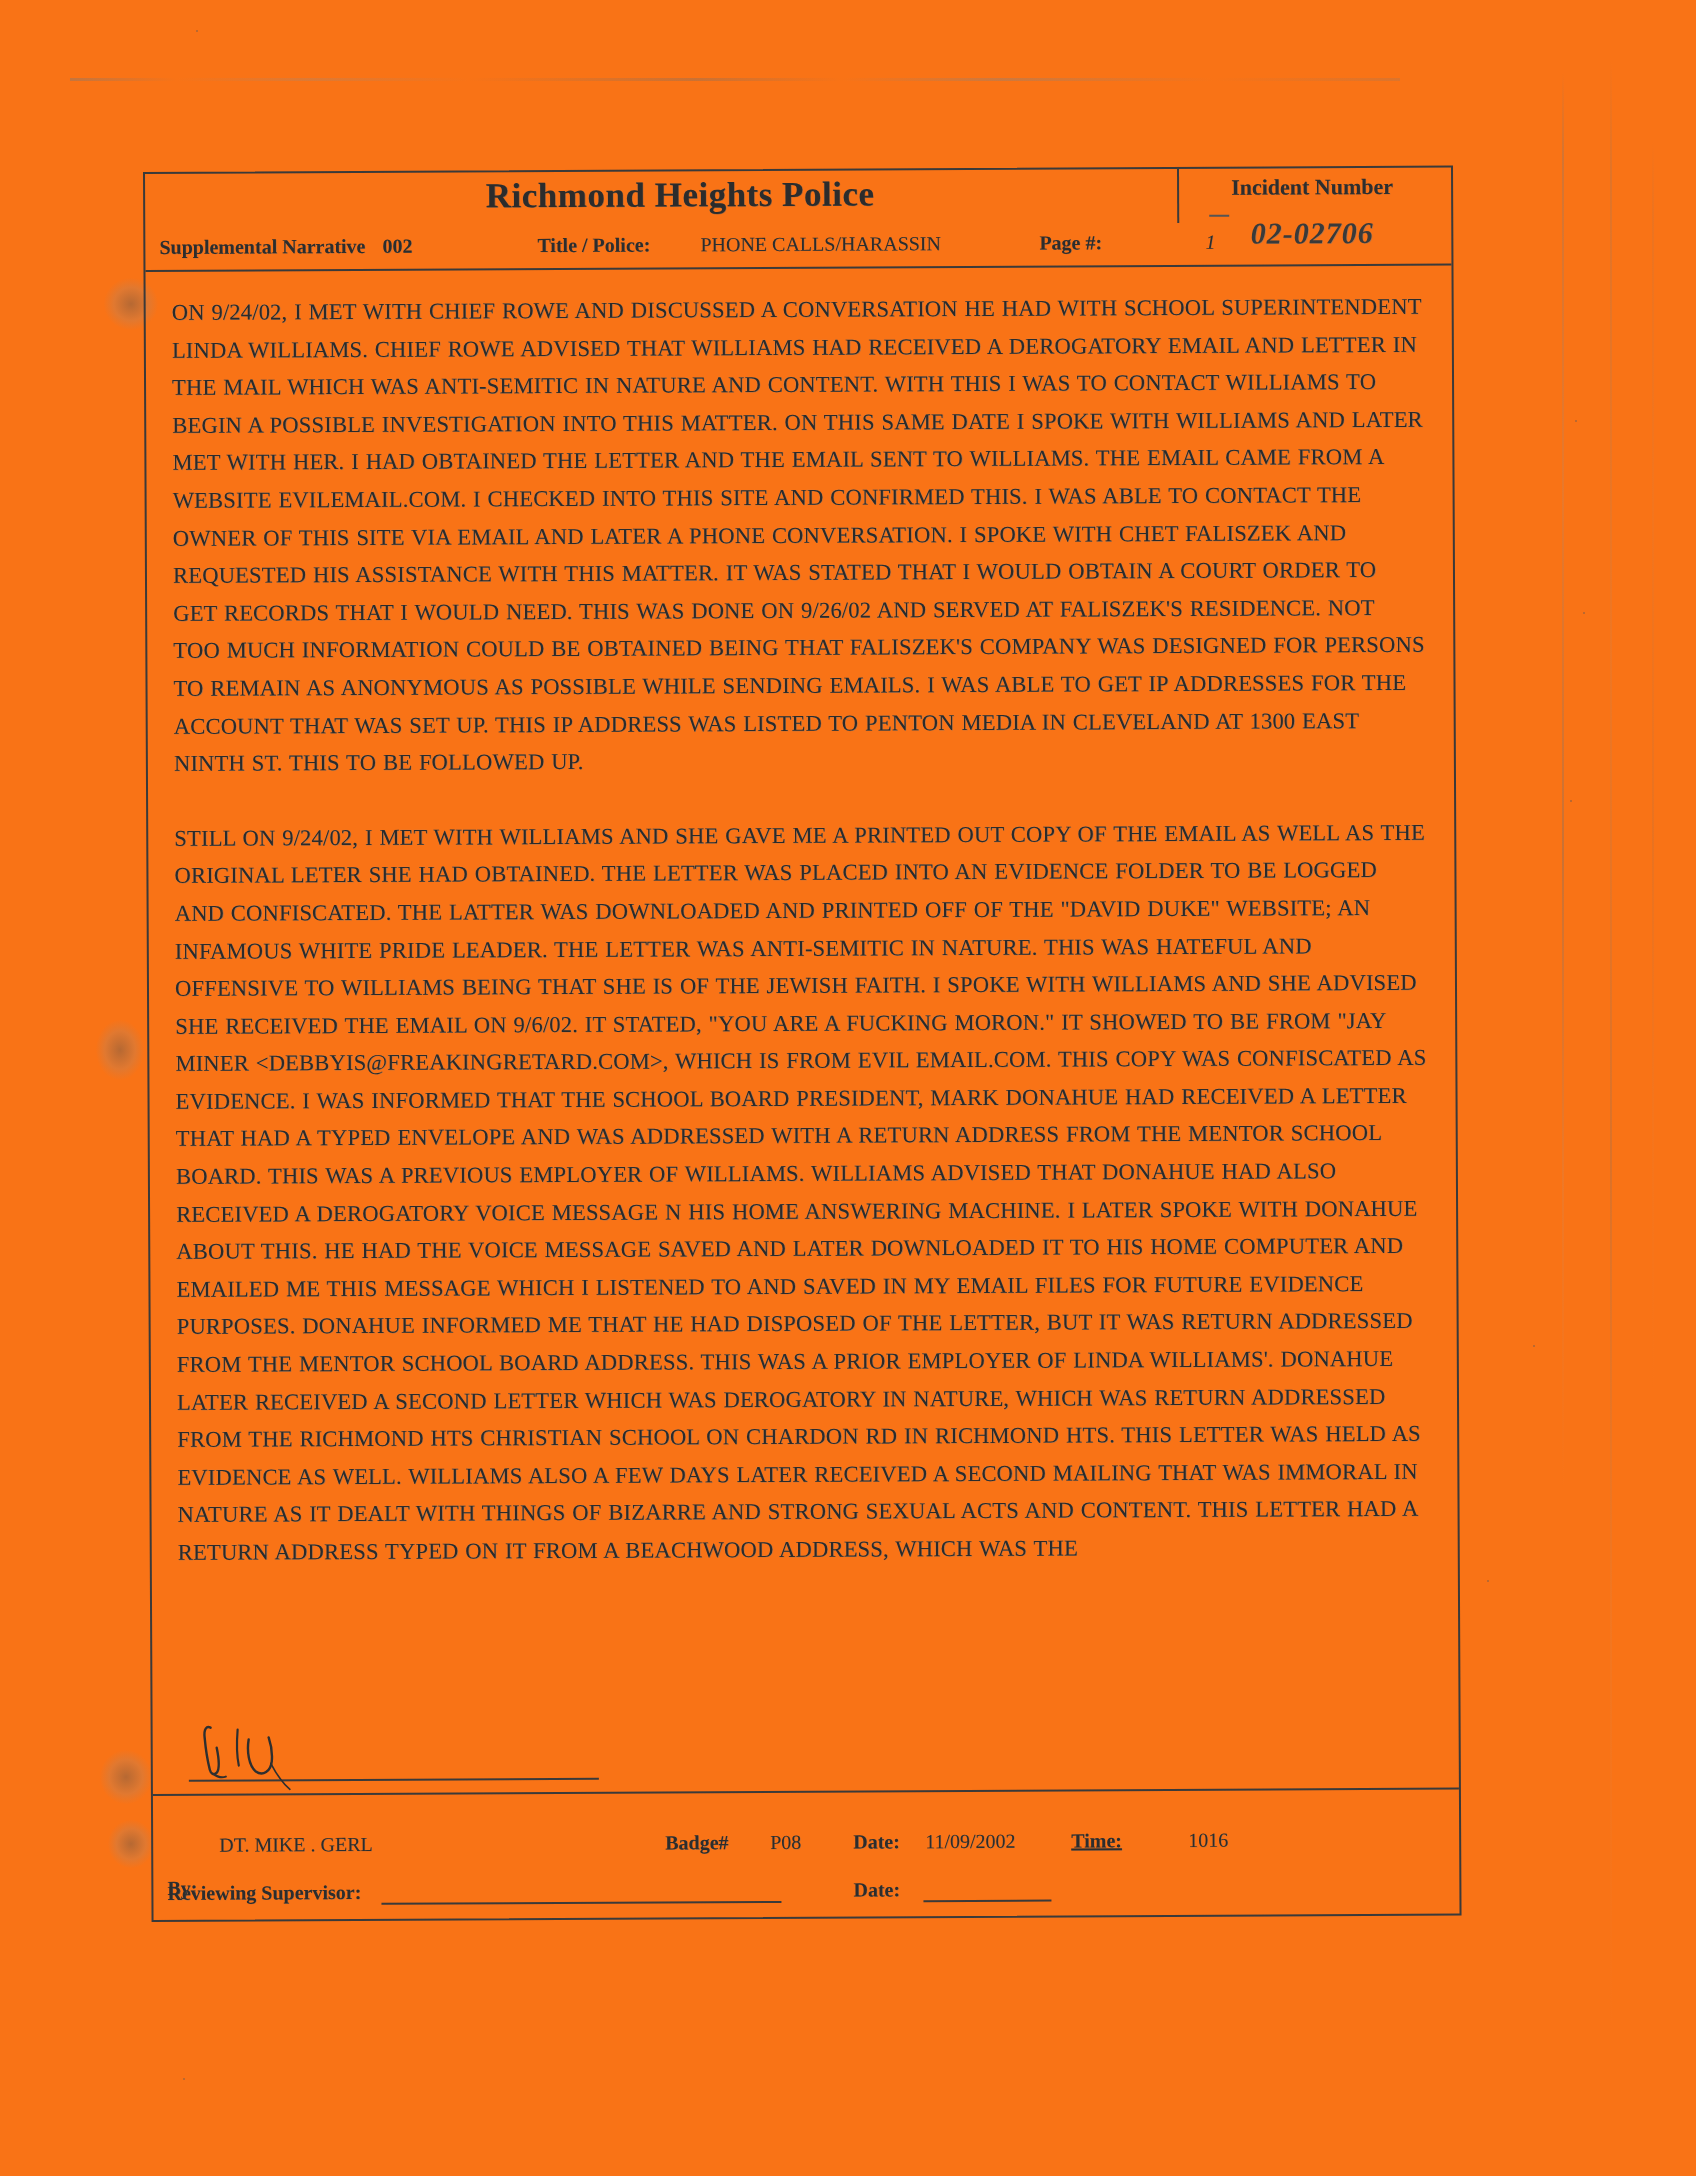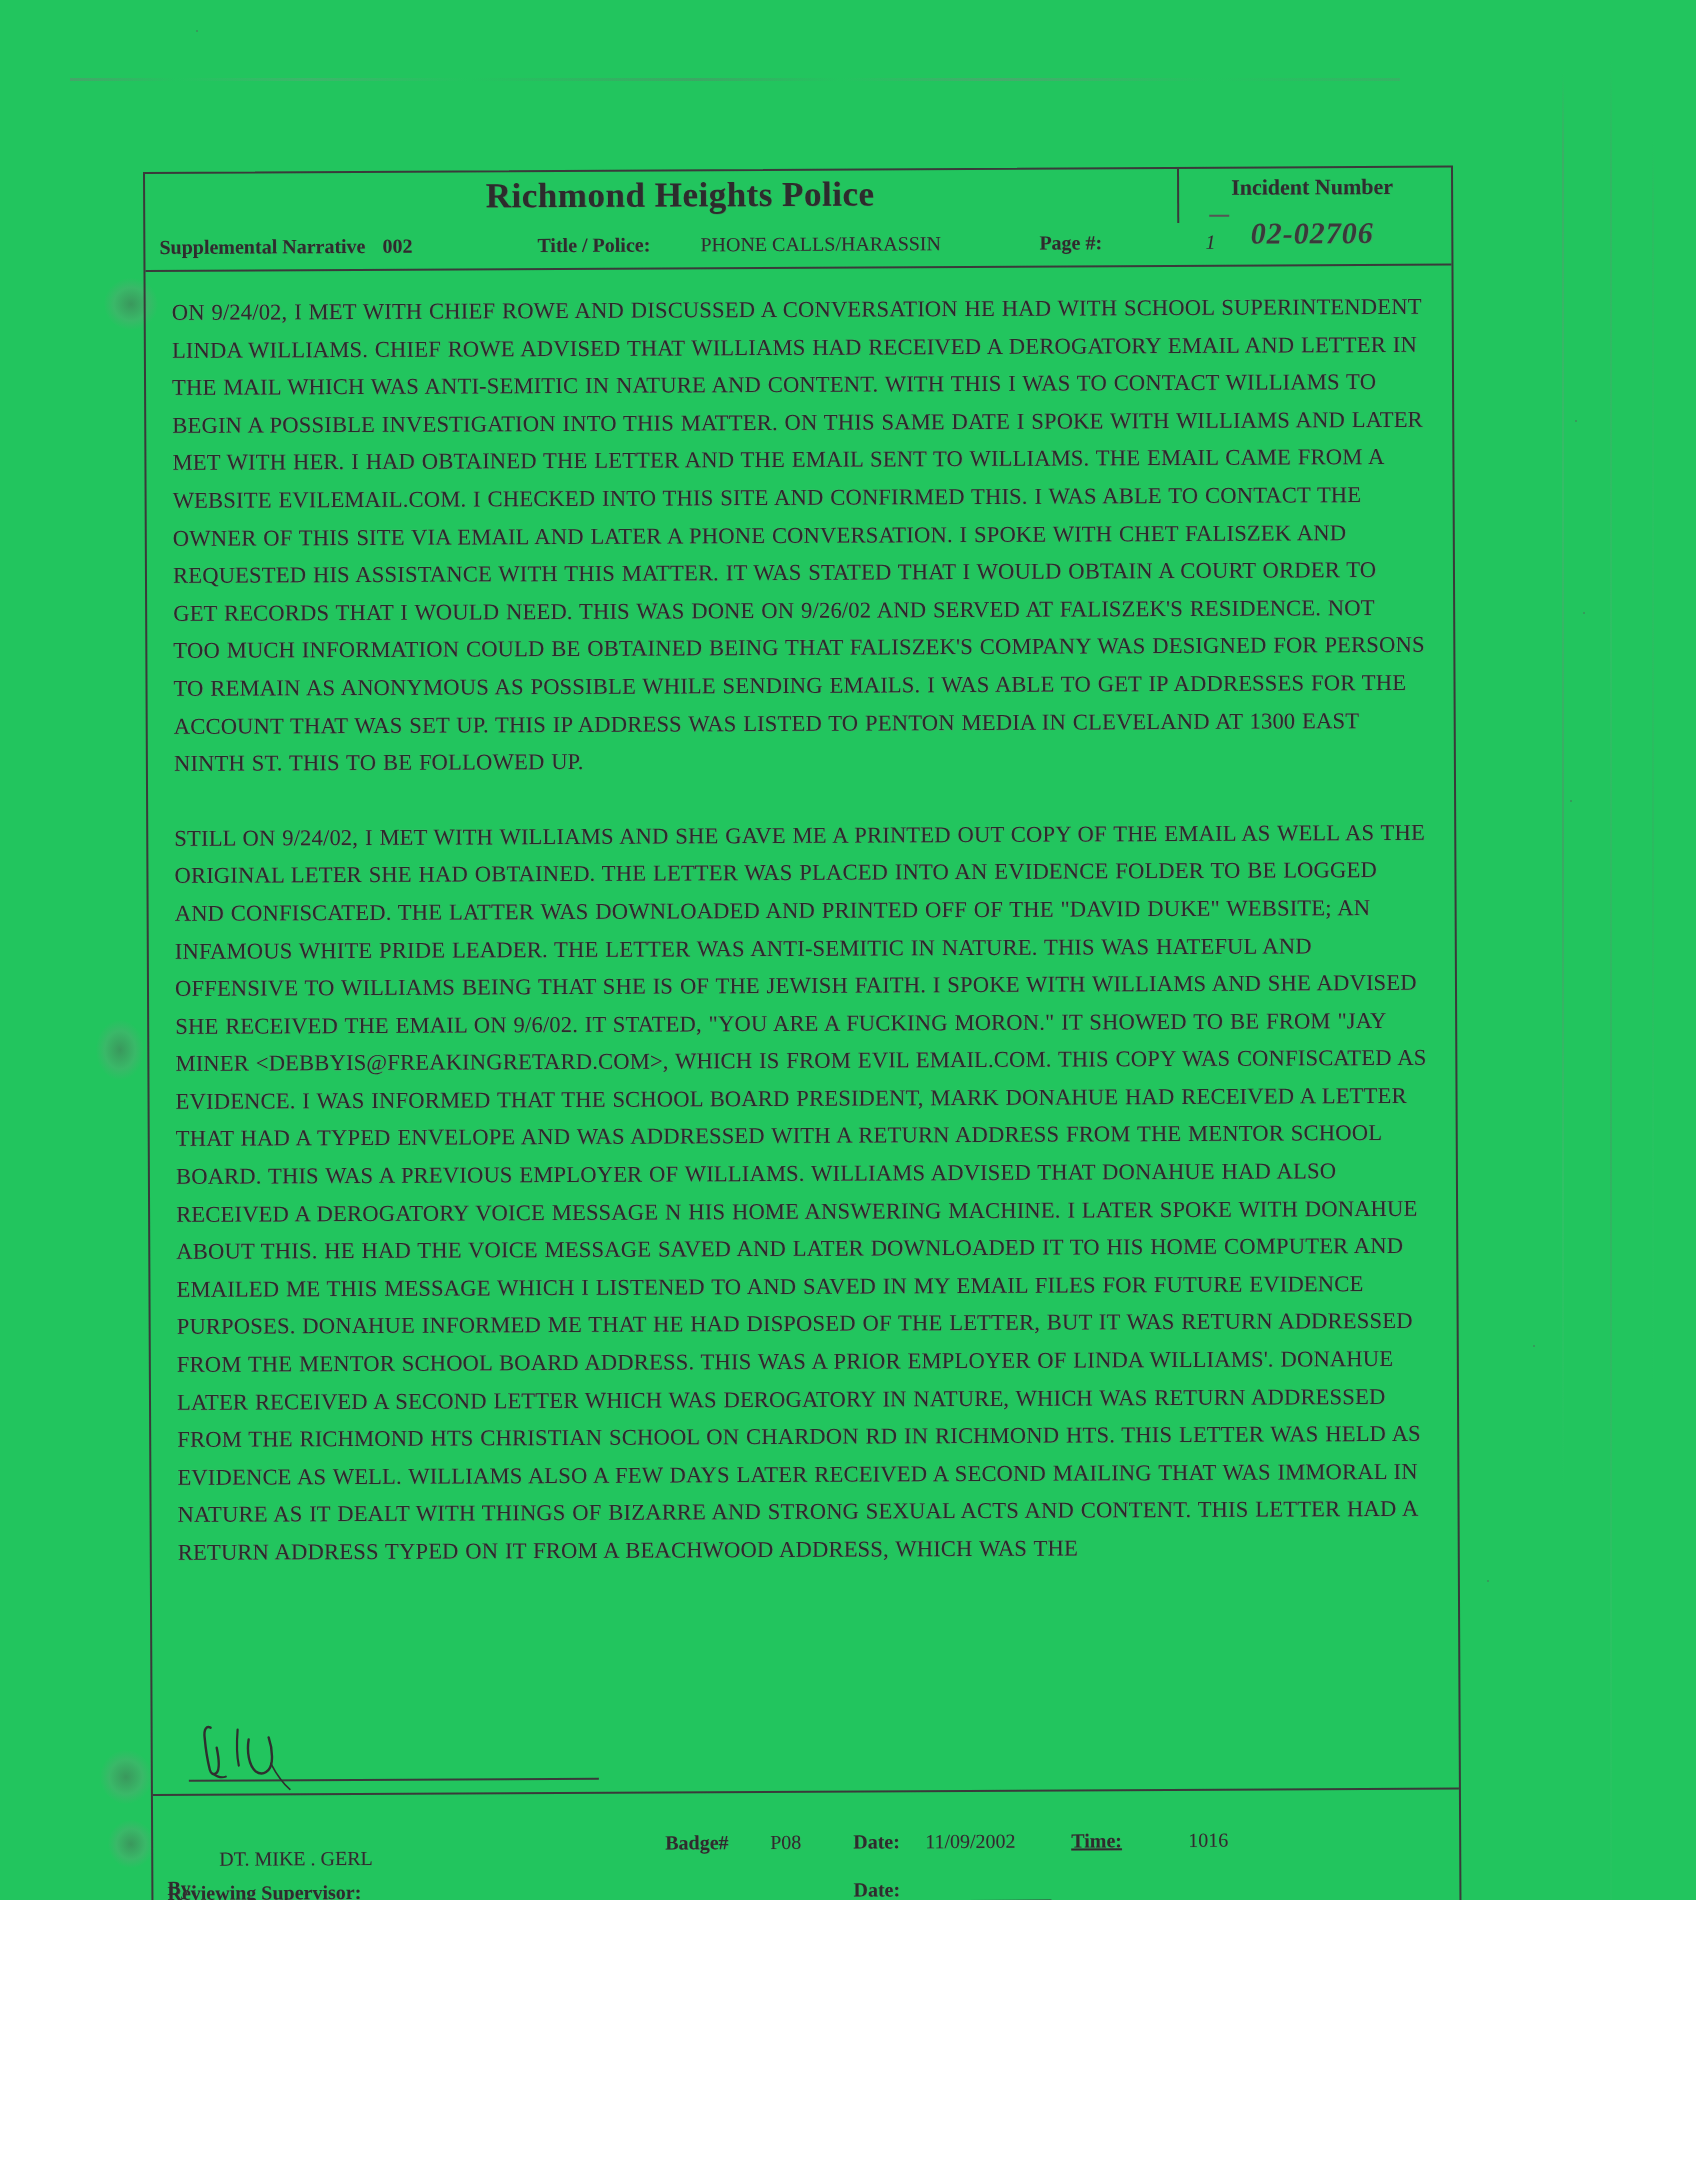--- a/index.html
+++ b/index.html
@@ -5,22 +5,22 @@
 <style>
   html, body {
     margin: 0;
     padding: 0;
     background: #ffffff;
   }
 
   #page {
     position: relative;
     width: 1696px;
-    height: 1900px;
-    background: #22c55e;
+    height: 2176px;
+    background: #f97316;
     overflow: hidden;
     font-family: "Liberation Serif", "DejaVu Serif", serif;
   }
 
   
   .scan-noise-top {
     position: absolute;
     left: 70px;
     top: 78px;
     width: 1330px;
@@ -201,21 +201,21 @@
   }
   .ftr span, .ftr div.lbl {
     position: absolute;
     white-space: nowrap;
     text-shadow: 0.5px 0.3px 0 rgba(110,110,110,.5);
   }
   .row1 { top: 38px; }
   .row2 { top: 86px; }
 
   .by-lbl   { left: 14px; margin-top: 43px; }
-  .by-val   { left: 66px; font-weight: normal; margin-top: 14px; }
+  .by-val   { left: 66px; font-weight: normal; }
   .badge-lbl{ left: 512px; }
   .badge-val{ left: 617px; font-weight: normal; }
   .date-lbl { left: 700px; }
   .date-val { left: 772px; font-weight: normal; }
   .time-lbl { left: 918px; text-decoration: underline; }
   .time-val { left: 1035px; font-weight: normal; }
 
   .sup-lbl  { left: 14px; }
   .sup-line {
     position: absolute;

